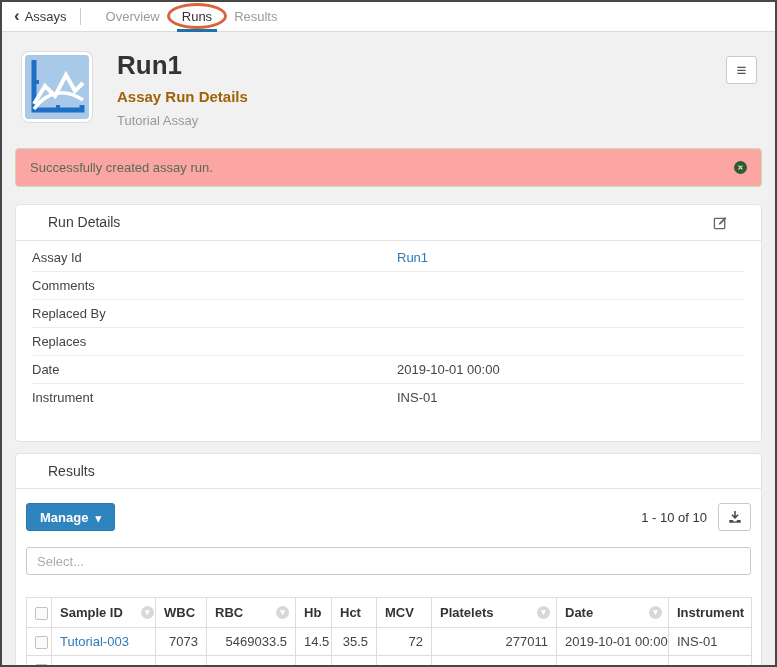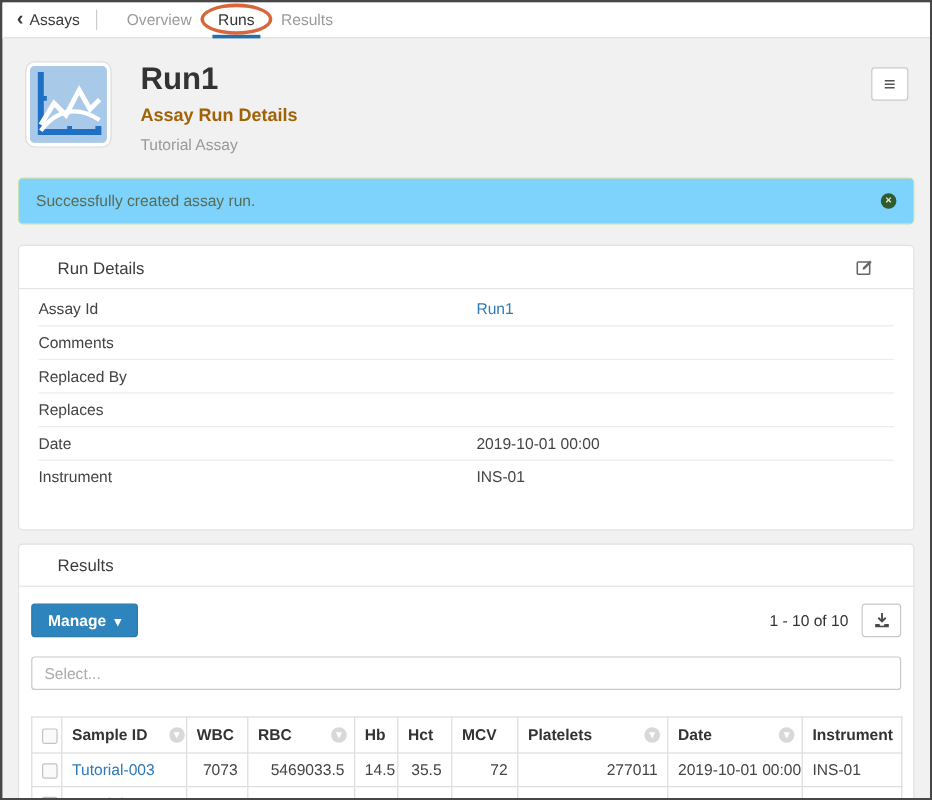--- a/index.html
+++ b/index.html
@@ -56,35 +56,35 @@
   .header-right { display: flex; align-items: center; gap: 12px; padding-top: 4px; }
   .modified { font-size: 13px; color: #8b8b8b; }
   .menu-btn {
     width: 31px; height: 28px; background: #fff; border: 1px solid #c9c9c9; border-radius: 3px;
     display: flex; align-items: center; justify-content: center; cursor: pointer; padding: 0; color: #555;
   }
   .glyph-hamburger::after { content: "\2261"; font-size: 17px; font-weight: 700; line-height: 1; }
 
   
   .alert-success {
-    margin-top: 20px; background: #7dd3fc; border: 1px solid #c6dfb3; border-radius: 4px;
+    margin-top: 20px; background: #fca5a5; border: 1px solid #c6dfb3; border-radius: 4px;
     padding: 11px 14px; display: flex; align-items: center; justify-content: space-between;
     font-size: 13px; color: #5a6b55;
   }
   .alert-close { cursor: pointer; display: flex; }
   .circle-x {
     width: 13px; height: 13px; border-radius: 50%; background: #2f5b2f; color: #ddeed2;
     display: flex; align-items: center; justify-content: center;
   }
   .glyph-x::after { content: "\2715"; font-size: 7px; font-weight: 700; line-height: 1; }
 
   
   .panel { background: #fff; border: 1px solid #e2e2e2; border-radius: 4px; margin-top: 17px; }
   .panel-heading {
-    display: flex; align-items: center; justify-content: space-between;
+    display: flex; align-items: flex-start; justify-content: space-between;
     padding: 9px 32px; border-bottom: 1px solid #e4e4e4; font-size: 14px; color: #3c3c3c;
   }
   .edit-btn { cursor: pointer; display: flex; padding: 1px; }
 
   .detail-fields { padding: 3px 16px 30px; }
   .field-row { display: flex; align-items: center; padding: 6px 0; border-bottom: 1px solid #ececec; font-size: 13px; color: #444; min-height: 25px; }
   .field-row:last-child { border-bottom: none; }
   .field-label { width: 365px; flex-shrink: 0; }
   .field-value.link { color: #2d7ab9; cursor: pointer; }
 

